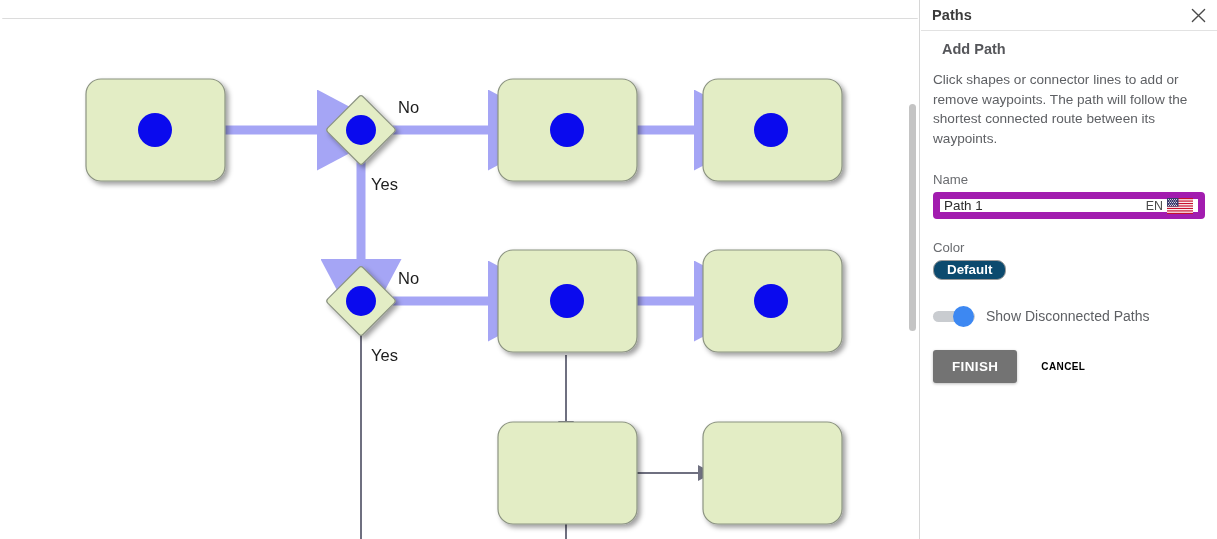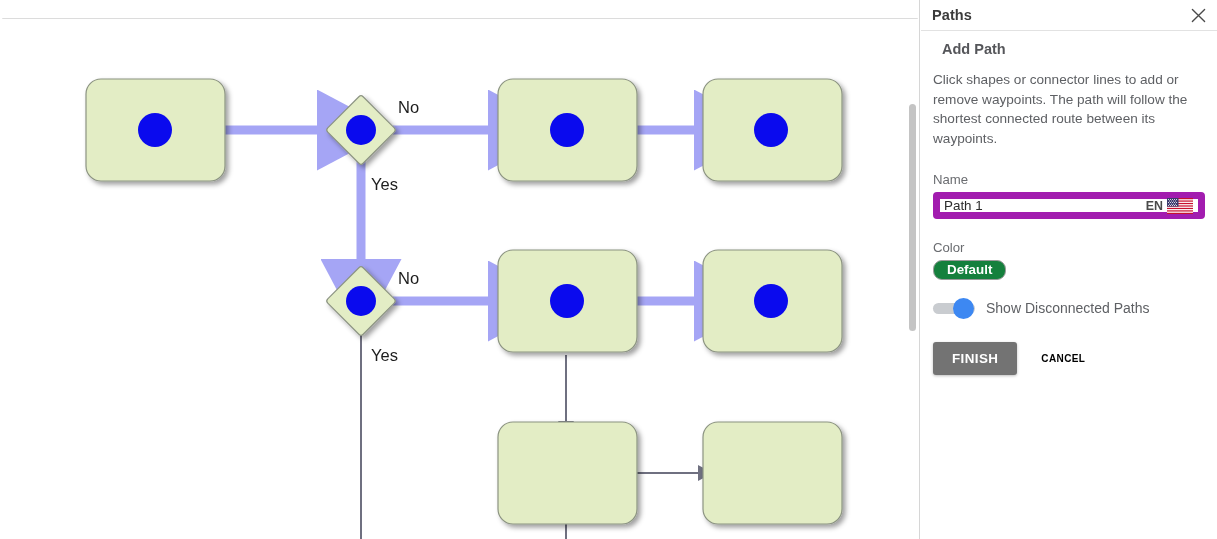--- a/index.html
+++ b/index.html
@@ -72,29 +72,29 @@
     height:27px;border:7px solid #a21caf;border-radius:4px;
     background:#fff;padding:0 5px 0 4px;box-sizing:border-box;
     margin-bottom:21px;
   }
   #name-input{
     flex:1;border:none;outline:none;background:transparent;
     font-family:"Liberation Sans", sans-serif;
     font-size:13.4px;color:#2b2b2b;padding:0;height:100%;
   }
   #lang-code{
-    font-size:12.4px;font-weight:700;color:#4a4a4a;margin-right:4px;
+    font-size:12.4px;font-weight:400;color:#4a4a4a;margin-right:4px;
   }
   #lang-flag{
     width:26px;height:16px;display:block;flex:none;
   }
-  #color-row{margin-bottom:20px;}
+  #color-row{margin-bottom:28px;}
   #color-chip{
     display:inline-block;
-    background:#15803d;color:#ffffff;
+    background:#0c4a6e;color:#ffffff;
     border:1px solid #9a9a9a;border-radius:9px;
     font-size:13.4px;font-weight:600;
     padding:1px 13px 2px 13px;
     cursor:pointer;
   }
   #toggle-row{
     display:flex;align-items:center;gap:11px;margin-bottom:26px;
   }
   #toggle-switch{
     position:relative;width:42px;height:16px;flex:none;cursor:pointer;

